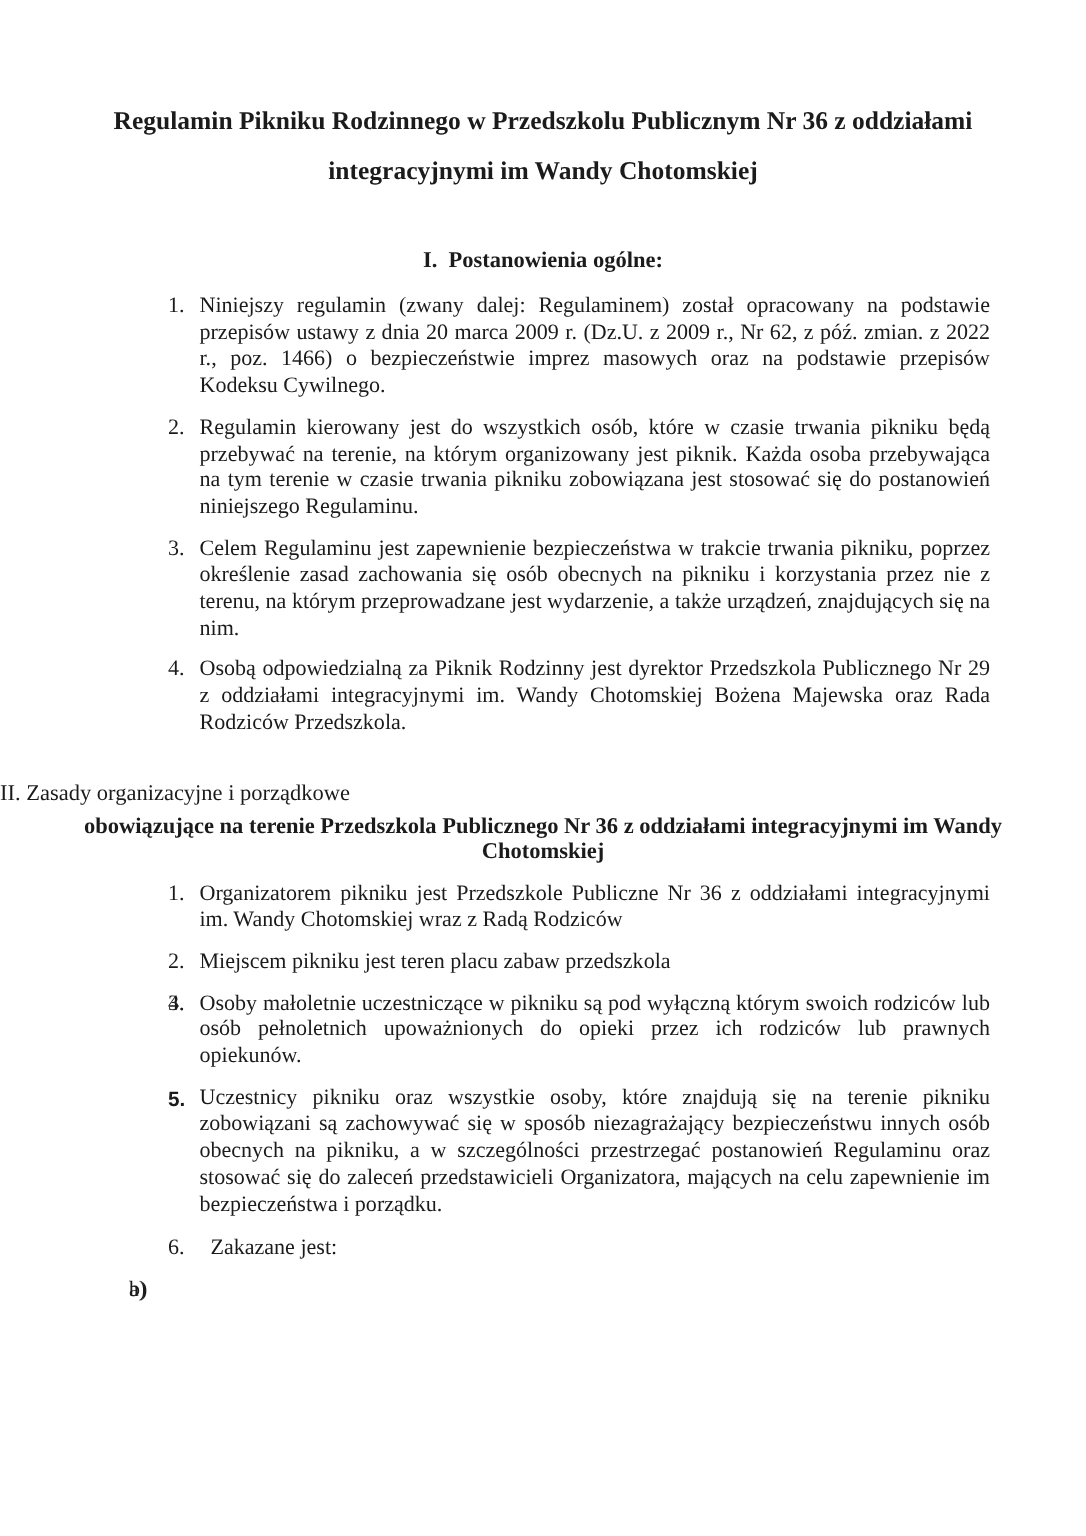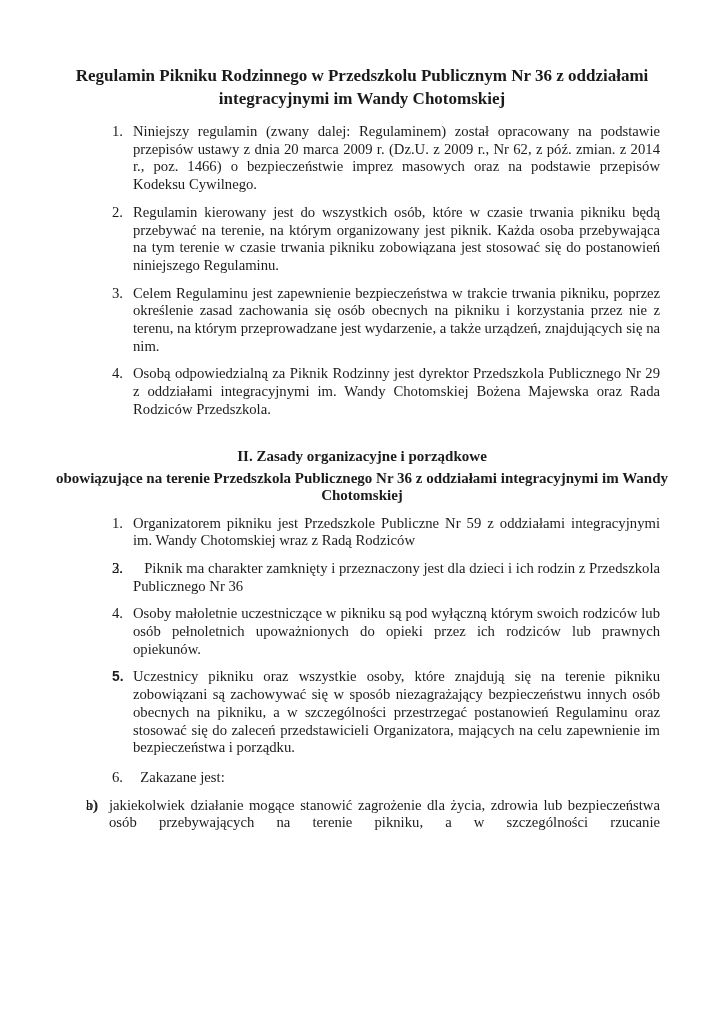--- a/index.html
+++ b/index.html
@@ -14,33 +14,32 @@
     font-family: "Liberation Serif", serif;
     font-size: 14.7px;
     line-height: 17.7px;
     overflow: hidden;
   }
   .doc-title {
     margin: 64px 58px 0 58px;
     text-align: center;
     font-weight: bold;
     font-size: 17px;
-    line-height: 23px;
+    line-height: 33px;
   }
   .section-heading-1 {
     margin-top: 35px;
     text-align: center;
     font-weight: bold;
     font-size: 15px;
     line-height: 18px;
   }
   .section-heading-2 {
     margin-top: 28px;
-    text-align: center;
-    font-weight: bold;
+    font-weight: normal;
     font-size: 15px;
     line-height: 18px;
   }
   .section-subheading {
     margin: 5px 52px 0 52px;
     text-align: center;
     font-weight: bold;
     font-size: 15px;
     line-height: 17px;
   }
@@ -78,25 +77,26 @@
   .gap-before-6 { margin-top: 12px; }
   .stretch-last { text-align-last: justify; }
 </style>
 </head>
 <body>
 
 <div class="page">
 
   <h1 class="doc-title">Regulamin Pikniku Rodzinnego w Przedszkolu Publicznym Nr 36 z oddziałami integracyjnymi im Wandy Chotomskiej</h1>
 
+  <h2 class="section-heading-1">I.&nbsp; Postanowienia ogólne:</h2>
 
   <div class="list">
     <div class="num-item">
       <span class="marker">1.</span>
-      <span>Niniejszy regulamin (zwany dalej: Regulaminem) został opracowany na podstawie przepisów ustawy z dnia 20 marca 2009 r. (Dz.U. z 2009 r., Nr 62, z póź. zmian. z 2014 r., poz. 1466) o bezpieczeństwie imprez masowych oraz na podstawie przepisów Kodeksu Cywilnego.</span>
+      <span>Niniejszy regulamin (zwany dalej: Regulaminem) został opracowany na podstawie przepisów ustawy z dnia 20 marca 2009 r. (Dz.U. z 2009 r., Nr 62, z póź. zmian. z 2022 r., poz. 1466) o bezpieczeństwie imprez masowych oraz na podstawie przepisów Kodeksu Cywilnego.</span>
     </div>
     <div class="num-item">
       <span class="marker">2.</span>
       <span>Regulamin kierowany jest do wszystkich osób, które w czasie trwania pikniku będą przebywać na terenie, na którym organizowany jest piknik. Każda osoba przebywająca na tym terenie w czasie trwania pikniku zobowiązana jest stosować się do postanowień niniejszego Regulaminu.</span>
     </div>
     <div class="num-item">
       <span class="marker">3.</span>
       <span>Celem Regulaminu jest zapewnienie bezpieczeństwa w trakcie trwania pikniku, poprzez określenie zasad zachowania się osób obecnych na pikniku i korzystania przez nie z terenu, na którym przeprowadzane jest wydarzenie, a także urządzeń, znajdujących się na nim.</span>
     </div>
     <div class="num-item">
@@ -104,44 +104,43 @@
       <span>Osobą odpowiedzialną za Piknik Rodzinny jest dyrektor Przedszkola Publicznego Nr 29 z oddziałami integracyjnymi im. Wandy Chotomskiej Bożena Majewska oraz Rada Rodziców Przedszkola.</span>
     </div>
   </div>
 
   <h2 class="section-heading-2">II. Zasady organizacyjne i porządkowe</h2>
   <h3 class="section-subheading">obowiązujące na terenie Przedszkola Publicznego Nr 36 z oddziałami integracyjnymi im Wandy Chotomskiej</h3>
 
   <div class="list list-2">
     <div class="num-item">
       <span class="marker">1.</span>
-      <span>Organizatorem pikniku jest Przedszkole Publiczne Nr 59 z oddziałami integracyjnymi im. Wandy Chotomskiej wraz z Radą Rodziców</span>
+      <span>Organizatorem pikniku jest Przedszkole Publiczne Nr 36 z oddziałami integracyjnymi im. Wandy Chotomskiej wraz z Radą Rodziców</span>
     </div>
     <div class="num-item">
       <span class="marker">2.</span>
+      <span>Miejscem pikniku jest teren placu zabaw przedszkola</span>
     </div>
     <div class="num-item">
       <span class="marker">3.</span>
-      <span>&nbsp;&nbsp;&nbsp;Piknik ma charakter zamknięty i przeznaczony jest dla dzieci i ich rodzin z Przedszkola Publicznego Nr 36</span>
     </div>
     <div class="num-item">
       <span class="marker">4.</span>
       <span>Osoby małoletnie uczestniczące w pikniku są pod wyłączną którym swoich rodziców lub osób pełnoletnich upoważnionych do opieki przez ich rodziców lub prawnych opiekunów.</span>
     </div>
     <div class="num-item">
       <span class="marker marker-sans">5.</span>
       <span>Uczestnicy pikniku oraz wszystkie osoby, które znajdują się na terenie pikniku zobowiązani są zachowywać się w sposób niezagrażający bezpieczeństwu innych osób obecnych na pikniku, a w szczególności przestrzegać postanowień Regulaminu oraz stosować się do zaleceń przedstawicieli Organizatora, mających na celu zapewnienie im bezpieczeństwa i porządku.</span>
     </div>
     <div class="num-item gap-before-6">
       <span class="marker">6.</span>
       <span>&nbsp;&nbsp;Zakazane jest:</span>
     </div>
 
     <div class="let-item">
       <span class="marker">a)</span>
     </div>
     <div class="let-item stretch-last">
       <span class="marker">b)</span>
-      <span>jakiekolwiek działanie mogące stanowić zagrożenie dla życia, zdrowia lub bezpieczeństwa osób przebywających na terenie pikniku, a w szczególności rzucanie</span>
     </div>
   </div>
 
 </div>
 
 </body></html>

